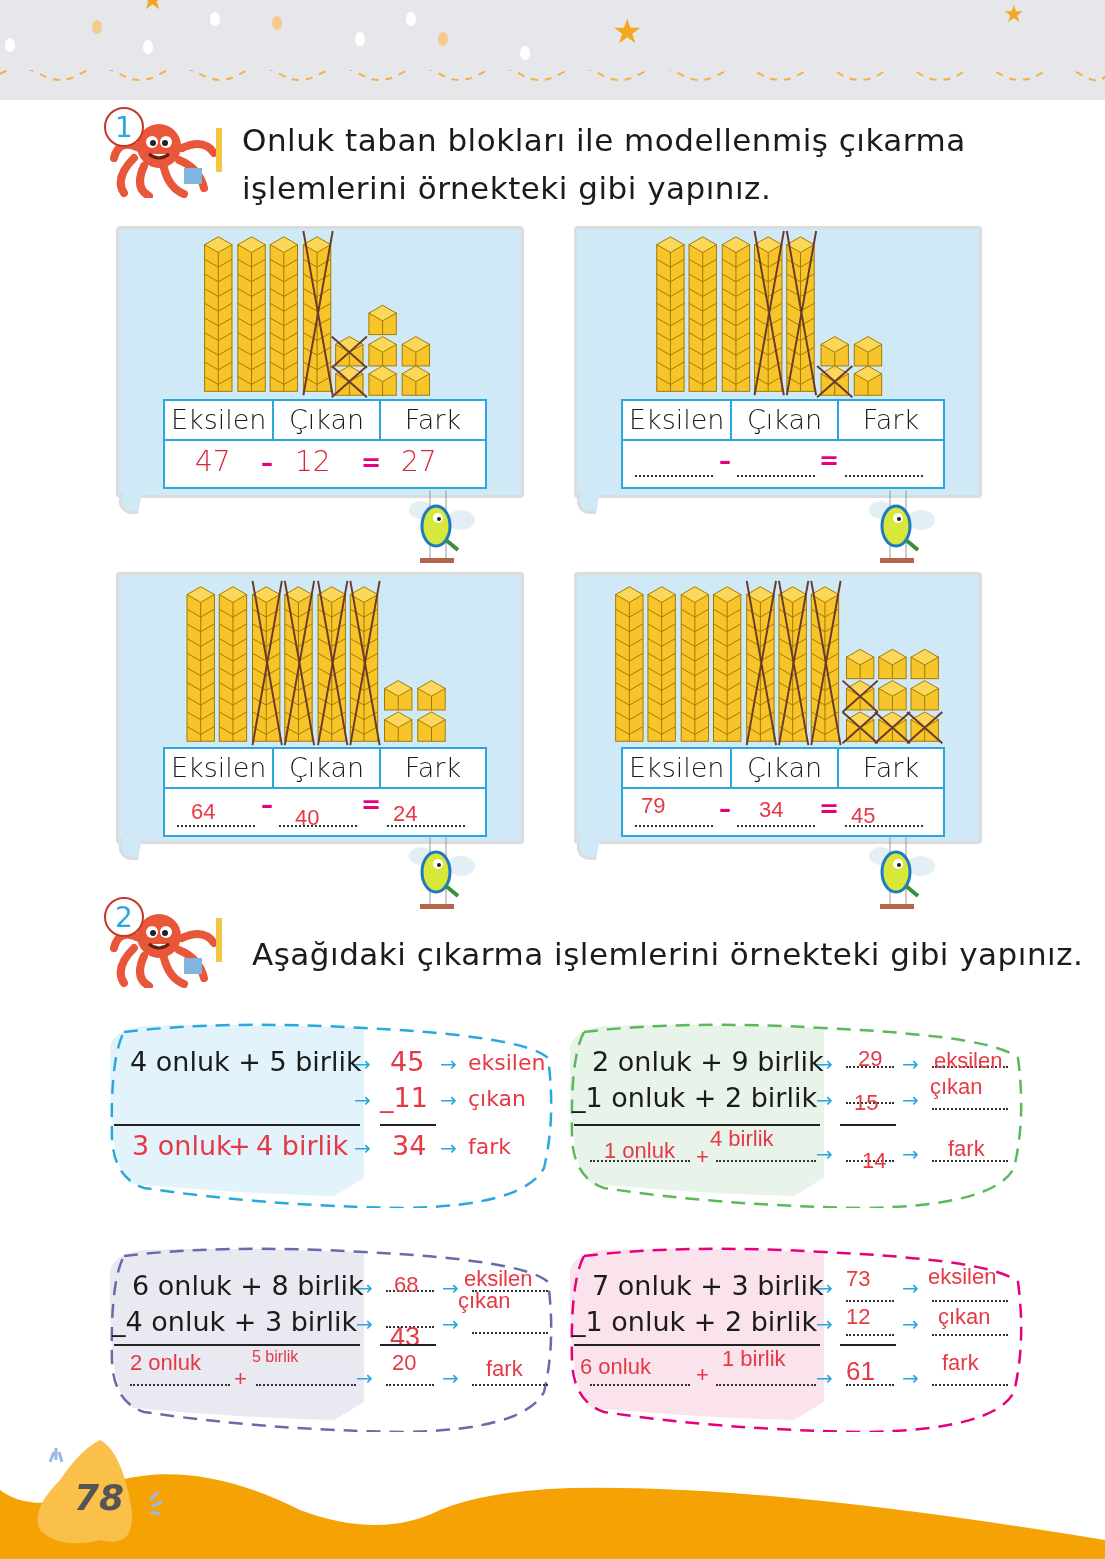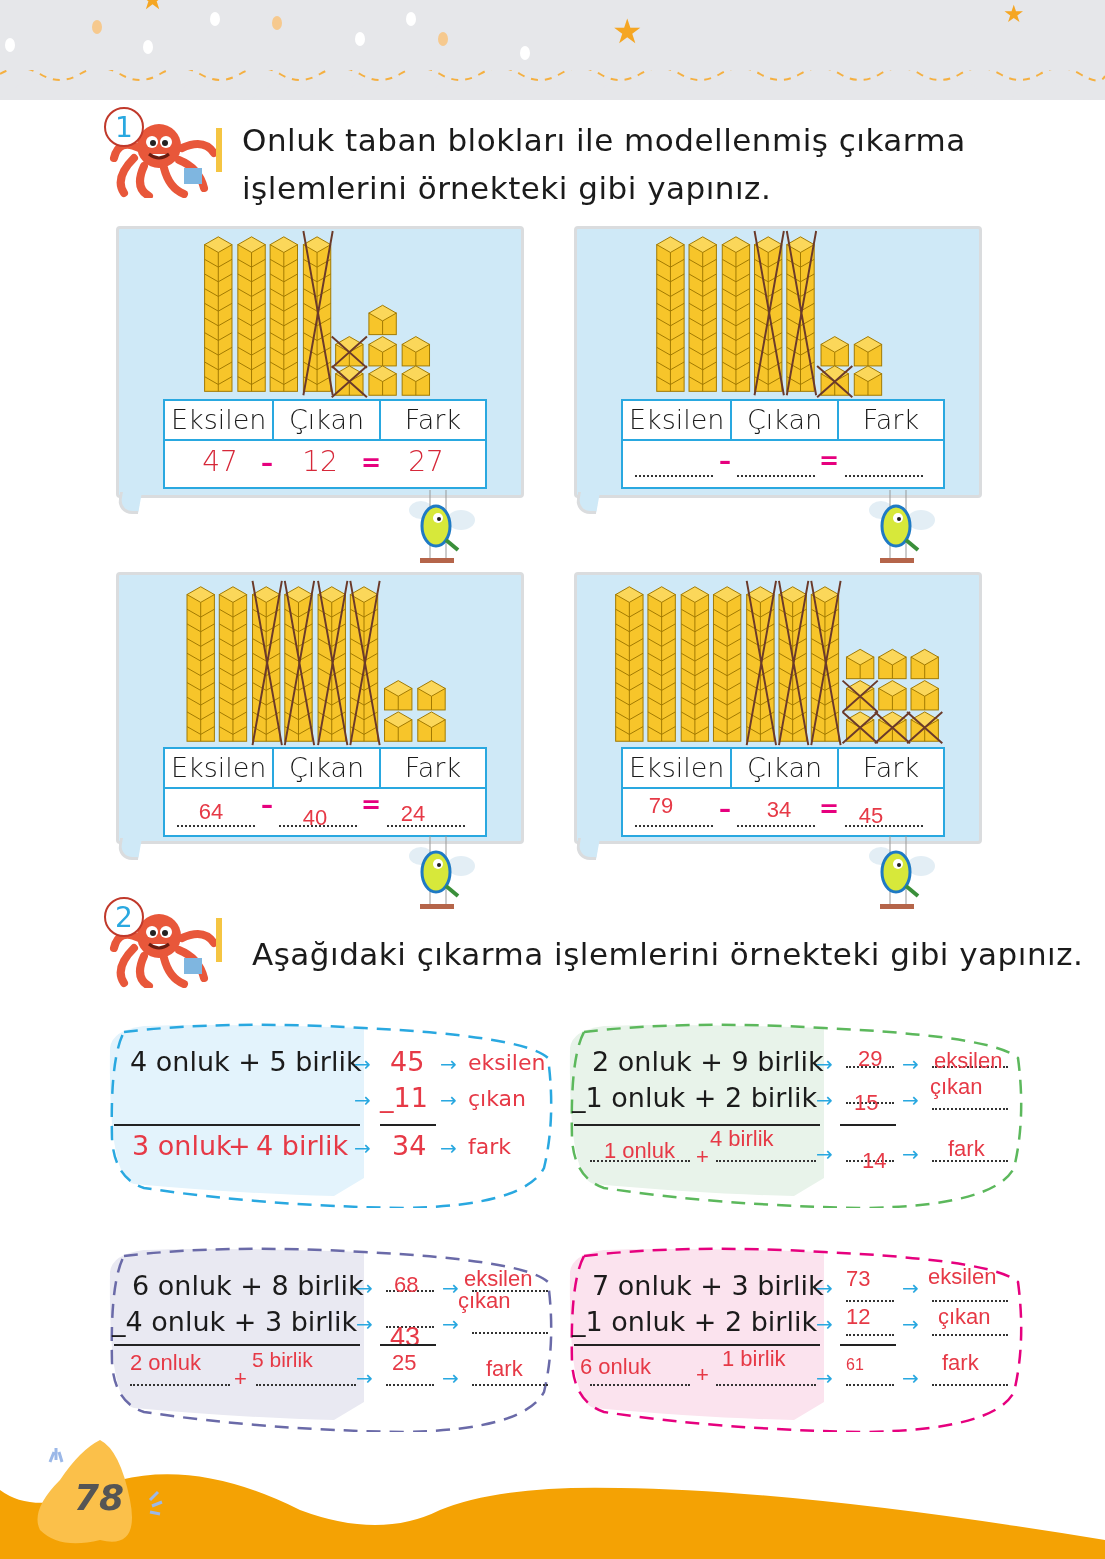--- a/index.html
+++ b/index.html
@@ -15,21 +15,21 @@
 
   .panel { position: absolute; width: 408px; background: #cfe9f7; border: 3px solid #dadcde; border-radius: 4px; }
   .panel-tail { position: absolute; width: 22px; height: 22px; background: #cfe9f7; border-left: 3px solid #dadcde; border-bottom: 3px solid #dadcde; border-bottom-left-radius: 16px; transform: skewX(-10deg); }
   .blocks { position: absolute; left: 0; top: 0; width: 100%; height: 100%; }
   .tbl { position: absolute; left: 44px; width: 324px; background: #fff; border: 2px solid #29a8e0; }
   .tbl-head { display: flex; height: 40px; border-bottom: 2px solid #29a8e0; }
   .tbl-head span { flex: 1; text-align: center; font-size: 27px; line-height: 38px; color: #1b1b1b; font-family: "DejaVu Sans", sans-serif; font-weight: 300; }
   .tbl-head span:first-child { flex: 1.03; border-right: 2px solid #29a8e0; }
   .tbl-head span:nth-child(2) { border-right: 2px solid #29a8e0; }
   .tbl-body { position: relative; height: 46px; }
-  .cell { position: absolute; text-align: center; font-size: 26px; color: #e63946; font-family: "Liberation Sans", sans-serif; }
+  .cell { position: absolute; font-size: 26px; color: #e63946; font-family: "Liberation Sans", sans-serif; }
   .cell.ex { color: #d62839; font-family: "DejaVu Sans", sans-serif; font-weight: 300; font-size: 28px; }
   .op { position: absolute; font-size: 24px; color: #e6007e; font-weight: bold; font-family: "DejaVu Sans", sans-serif; }
   .dots { position: absolute; border-bottom: 2px dotted #333; height: 2px; }
 
   .parrot { position: absolute; width: 70px; height: 80px; }
 
   .box { position: absolute; width: 440px; height: 180px; }
   .box svg.frame { position: absolute; left: 0; top: 0; }
   .line { position: absolute; font-size: 27px; font-family: "DejaVu Sans", sans-serif; color: #1b1b1b; white-space: nowrap; }
   .red { color: #e63946; }
@@ -353,31 +353,31 @@
     <path d="M6,30 Q4,160 30,166 Q140,176 230,178 L260,160 L260,10 Q100,5 40,8 Q8,12 6,30 Z" fill="#e9e9f2"></path>
     <path d="M20,14 Q120,2 260,10 Q420,18 444,40 Q452,100 440,150 Q420,188 300,190 Q160,188 40,170 Q10,160 8,120 Q6,40 20,14 Z" fill="none" stroke="#6a6aa8" stroke-width="2.5" stroke-dasharray="14 9"></path>
   </svg>
   <span class="line" style="left:28px;top:28px">6 onluk + 8 birlik</span>
   <span class="line" style="left:8px;top:64px">_4 onluk + 3 birlik</span>
   <div class="rule" style="left:10px;top:102px;width:246px"></div>
   <span class="dots" style="left:26px;width:100px;top:142px"></span>
   <span class="hand" style="left:26px;top:108px;font-size:22px">2 onluk</span>
   <span class="hand" style="left:130px;top:124px;font-size:22px">+</span>
   <span class="dots" style="left:152px;width:100px;top:142px"></span>
-  <span class="hand" style="left:148px;top:106px;font-size:21px">5 birlik</span>
+  <span class="hand" style="left:148px;top:106px;font-size:16px">5 birlik</span>
   <span class="arrow" style="left:252px;top:34px">→</span>
   <span class="arrow" style="left:252px;top:70px">→</span>
   <span class="arrow" style="left:252px;top:124px">→</span>
   <span class="dots" style="left:282px;width:48px;top:48px"></span>
   <span class="hand" style="left:290px;top:30px;font-size:22px">68</span>
   <span class="dots" style="left:282px;width:48px;top:84px"></span>
   <span class="hand" style="left:286px;top:80px;font-size:27px">43</span>
   <div class="rule" style="left:276px;top:102px;width:56px"></div>
   <span class="dots" style="left:282px;width:48px;top:142px"></span>
-  <span class="hand" style="left:288px;top:108px;font-size:22px">25</span>
+  <span class="hand" style="left:288px;top:108px;font-size:22px">20</span>
   <span class="arrow" style="left:338px;top:34px">→</span>
   <span class="arrow" style="left:338px;top:70px">→</span>
   <span class="arrow" style="left:338px;top:124px">→</span>
   <span class="dots" style="left:368px;width:76px;top:48px"></span>
   <span class="hand" style="left:360px;top:24px;font-size:22px">eksilen</span>
   <span class="dots" style="left:368px;width:76px;top:90px"></span>
   <span class="hand" style="left:354px;top:46px;font-size:22px">çıkan</span>
   <span class="dots" style="left:368px;width:76px;top:142px"></span>
   <span class="hand" style="left:382px;top:114px;font-size:22px">fark</span>
 </div>
@@ -397,21 +397,21 @@
   <span class="hand" style="left:158px;top:104px;font-size:22px">1 birlik</span>
   <span class="arrow" style="left:252px;top:34px">→</span>
   <span class="arrow" style="left:252px;top:70px">→</span>
   <span class="arrow" style="left:252px;top:124px">→</span>
   <span class="dots" style="left:282px;width:48px;top:58px"></span>
   <span class="hand" style="left:282px;top:24px;font-size:22px">73</span>
   <span class="dots" style="left:282px;width:48px;top:92px"></span>
   <span class="hand" style="left:282px;top:62px;font-size:22px">12</span>
   <div class="rule" style="left:276px;top:102px;width:56px"></div>
   <span class="dots" style="left:282px;width:48px;top:142px"></span>
-  <span class="hand" style="left:282px;top:114px;font-size:16px">61</span>
+  <span class="hand" style="left:282px;top:114px;font-size:26px">61</span>
   <span class="arrow" style="left:338px;top:34px">→</span>
   <span class="arrow" style="left:338px;top:70px">→</span>
   <span class="arrow" style="left:338px;top:124px">→</span>
   <span class="dots" style="left:368px;width:76px;top:58px"></span>
   <span class="hand" style="left:364px;top:22px;font-size:22px">eksilen</span>
   <span class="dots" style="left:368px;width:76px;top:92px"></span>
   <span class="hand" style="left:374px;top:62px;font-size:22px">çıkan</span>
   <span class="dots" style="left:368px;width:76px;top:142px"></span>
   <span class="hand" style="left:378px;top:108px;font-size:22px">fark</span>
 </div>

